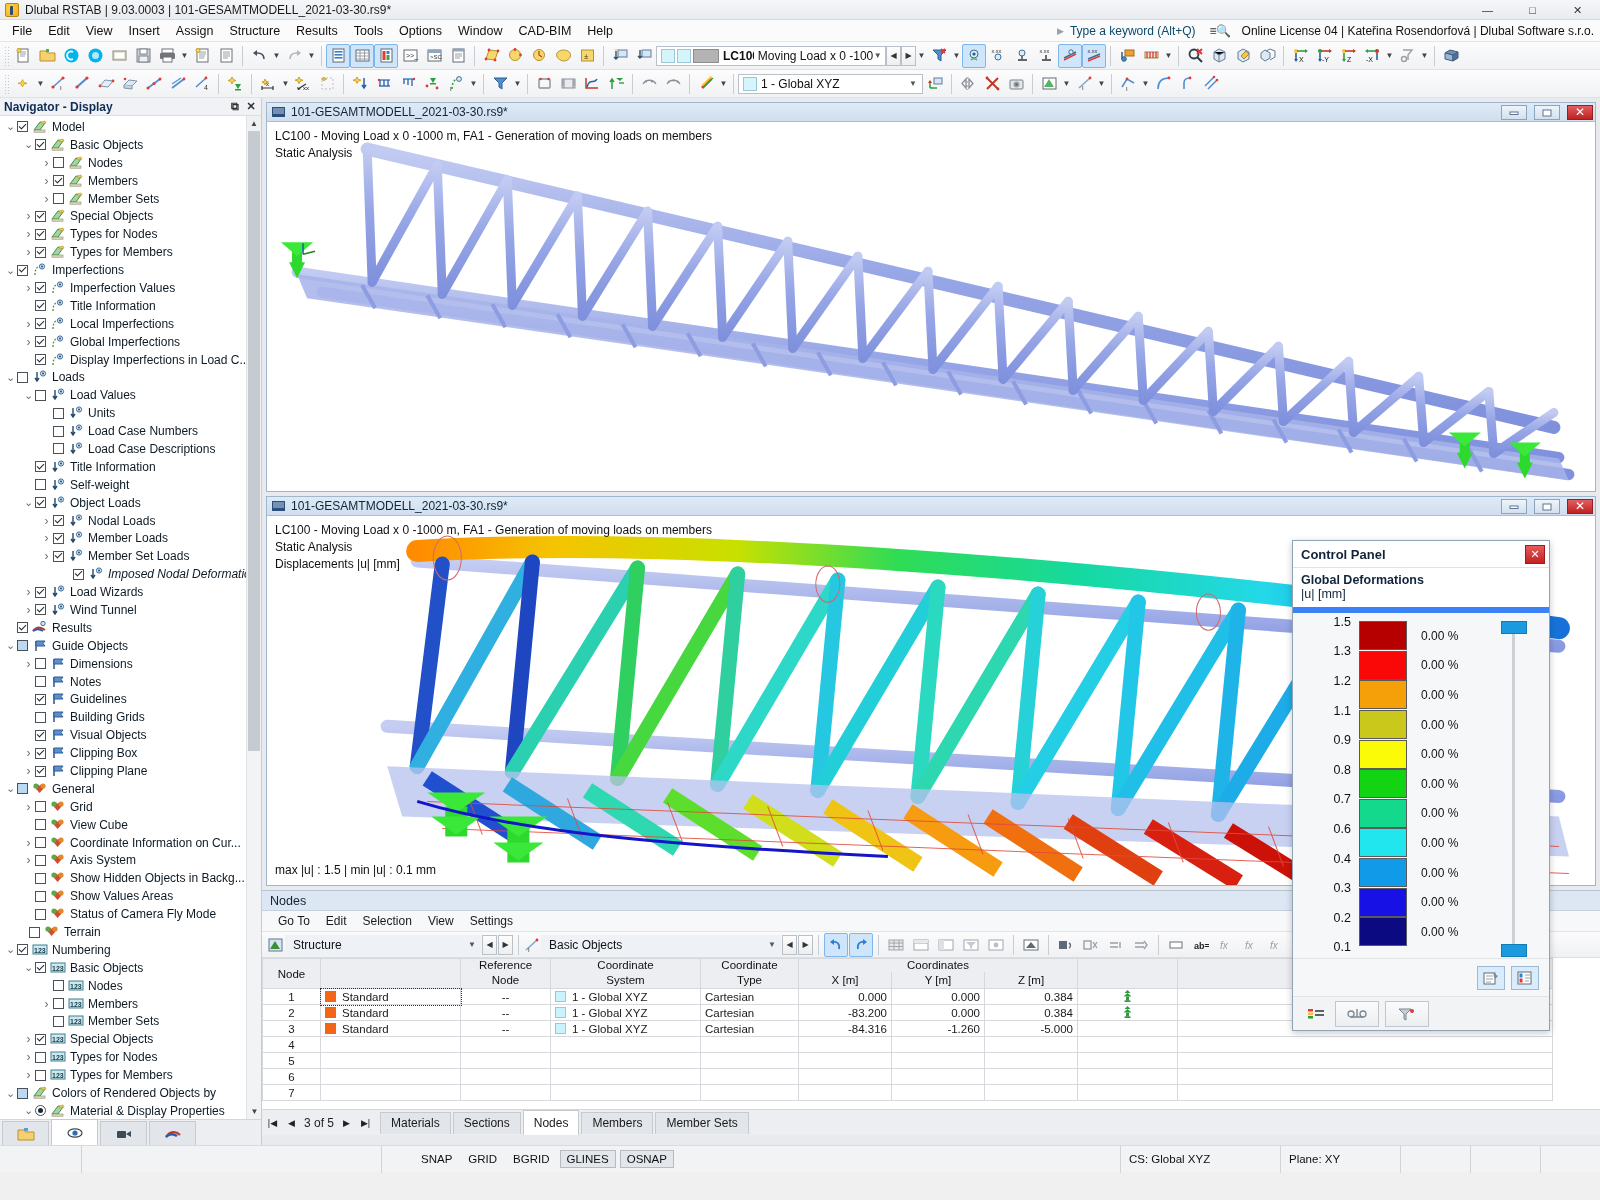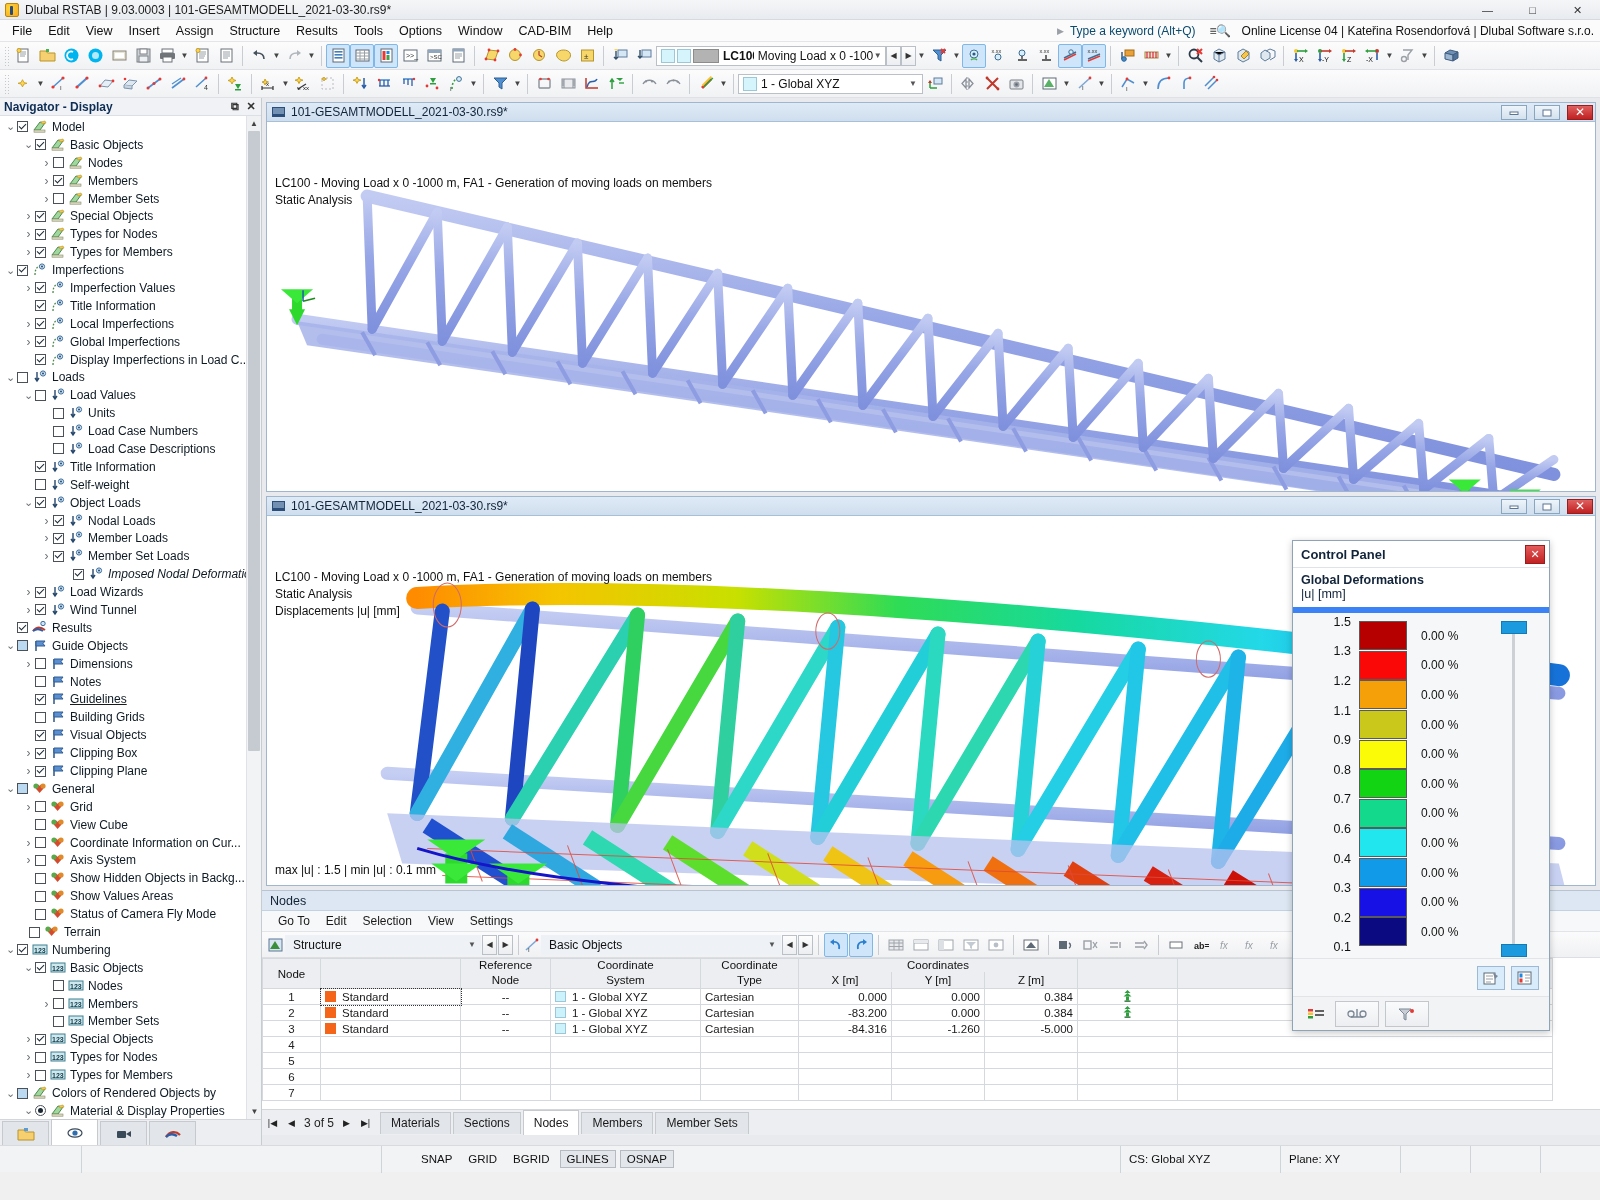--- a/index.html
+++ b/index.html
@@ -119,21 +119,21 @@
   .mdi-title {
     height:19px; background:linear-gradient(#dfeaf6,#cfdeee);
     display:flex; align-items:center; padding:0 2px 0 5px; gap:5px;
     border-bottom:1px solid #a8c0d6;
   }
   .mdi-title .mt { font-size:12px; color:#10243a; }
   .mdi-title .sp { flex:1; }
   .mdi-btn { width:26px;height:15px;border:1px solid #8aa6bf;background:linear-gradient(#eef4fa,#d3e1ee);
      display:flex;align-items:center;justify-content:center;margin-left:2px;}
   .mdi-btn.x { background:linear-gradient(#e06060,#c02020); border-color:#9a1d1d; color:#fff;}
-  .mdi-body { flex:1; position:relative; overflow:hidden; background:#fff;margin-top:47px;}
+  .mdi-body { flex:1; position:relative; overflow:hidden; background:#fff;}
   .vp-txt { position:absolute; left:8px; font-size:12px; color:#111; z-index:5; white-space:nowrap;}
 
   
   #tablepanel { height:245px; margin:4px 0 0 0; background:#fff; border-top:1px solid #b8c4d1; display:flex; flex-direction:column;}
   #tbl-head { height:20px; background:#dce7f3; display:flex; align-items:center; padding-left:8px; font-size:12.5px; color:#123; border-bottom:1px solid #c3d2e2;}
   #tbl-menu { height:21px; background:#f7f8f9; display:flex; align-items:center; padding-left:8px; border-bottom:1px solid #e2e4e7;}
   #tbl-menu .tm { padding:2px 8px; font-size:12px;}
   #tbl-tools { height:26px; background:linear-gradient(#fbfbfc,#f0f1f3); display:flex; align-items:center; gap:1px; padding:0 2px; border-bottom:1px solid #dcdee1;}
   #grid { flex:1; overflow:hidden; position:relative;}
   table.g { border-collapse:collapse; table-layout:fixed; width:1290px; font-size:11.5px;}
@@ -1138,21 +1138,21 @@
           </div>
           <div class="row" style="padding-left: 22px;">
             <span class="exp"></span>
             <span class="chk"></span>
             <span class="ti"><svg width="16" height="13" viewBox="0 0 16 13">
                 <path d="M4 12V2" stroke="#3a5e8c" stroke-width="1.6"></path>
                 <path d="M4 2h9l-2 2.6L13 7H4z" fill="#5b8fd0" stroke="#2f5c93"></path>
               </svg></span>
             <span class="lbl">Notes</span>
           </div>
-          <div class="row" style="padding-left: 22px; text-decoration: underline;">
+          <div class="row" style="padding-left: 22px;">
             <span class="exp"></span>
             <span class="chk on"></span>
             <span class="ti"><svg width="16" height="13" viewBox="0 0 16 13">
                 <path d="M4 12V2" stroke="#3a5e8c" stroke-width="1.6"></path>
                 <path d="M4 2h9l-2 2.6L13 7H4z" fill="#5b8fd0" stroke="#2f5c93"></path>
               </svg></span>
             <span class="lbl">Guidelines</span>
           </div>
           <div class="row" style="padding-left: 22px;">
             <span class="exp"></span>

